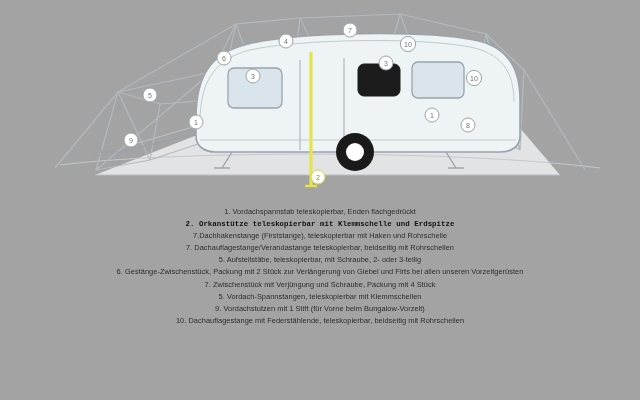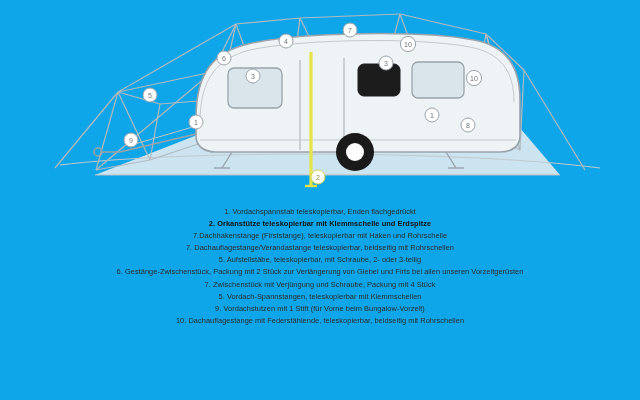--- a/index.html
+++ b/index.html
@@ -10,21 +10,21 @@
   body {
     width: 640px;
     height: 400px;
     font-family: "Liberation Sans", sans-serif;
     overflow: hidden;
   }
   #page {
     position: relative;
     width: 640px;
     height: 400px;
-    background: #0ea5e9;
+    background: #a3a3a3;
   }
   #illustration {
     position: absolute;
     left: 0;
     top: 0;
     width: 640px;
     height: 205px;
   }
   #legend {
     position: absolute;
@@ -38,20 +38,21 @@
   .legend-line {
     font-size: 7.4px;
     line-height: 12.1px;
     color: #2b2b2b;
     white-space: nowrap;
     letter-spacing: 0.05px;
   }
   .legend-line.bold {
     font-weight: bold;
     color: #111111;
+    font-family: Liberation Mono, monospace;
   }
 </style>
 </head>
 <body>
 
 <div id="page">
 
   <div id="illustration">
     <svg viewBox="0 0 640 205" width="640" height="205">
 

